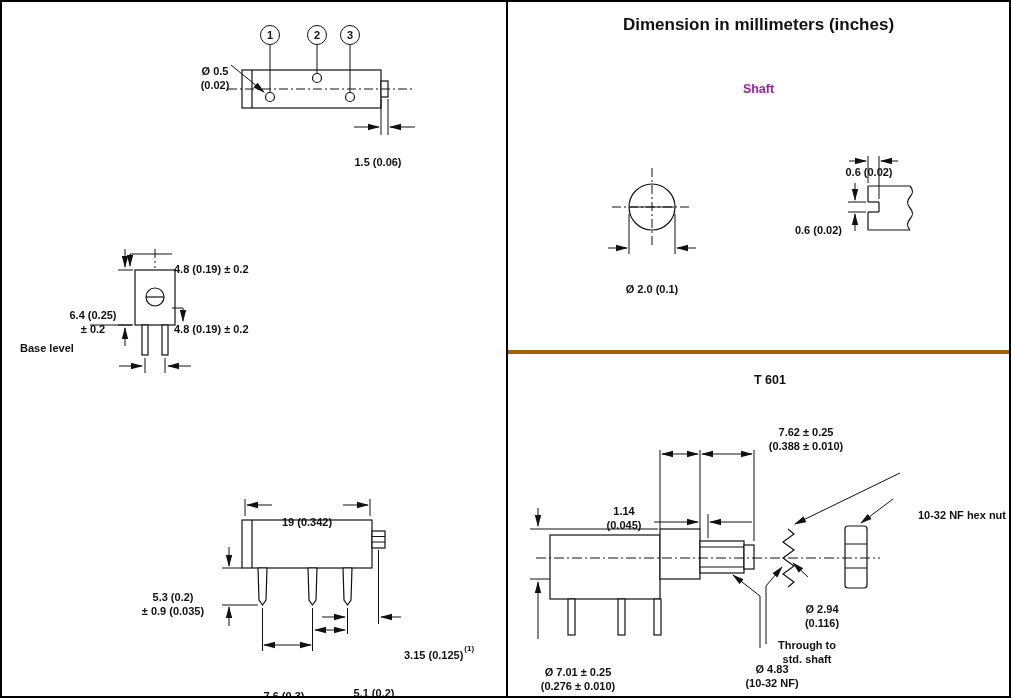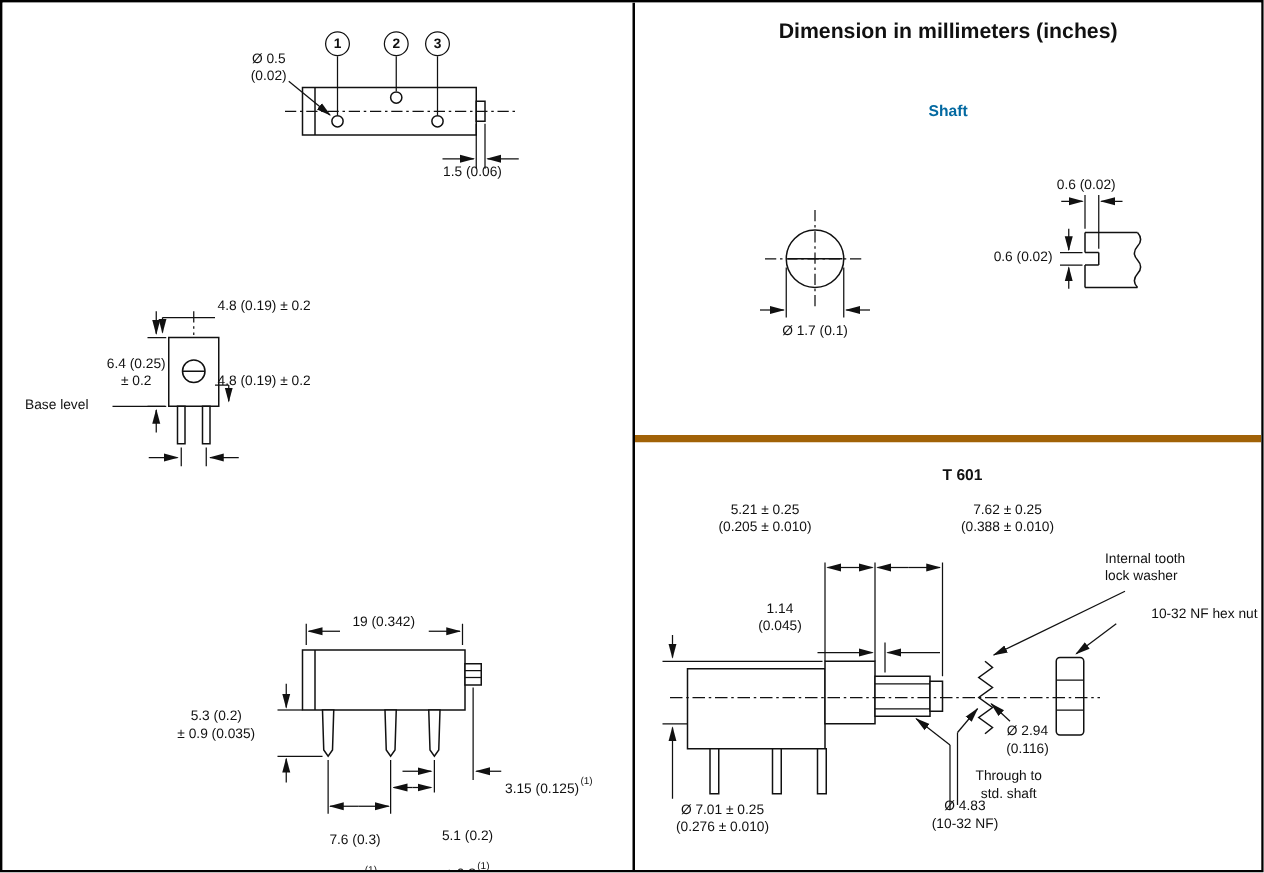--- a/index.html
+++ b/index.html
@@ -1,31 +1,31 @@
 <!DOCTYPE html>
 <html><head>
 <meta charset="utf-8">
 <style>
   * { margin:0; padding:0; box-sizing:border-box; }
   html,body { background:#fff; font-family:"Liberation Sans", sans-serif; }
   .page { position:relative; width:1011px; height:698px; background:#fff; border:2px solid #000; overflow:hidden; }
   .panel { position:absolute; overflow:hidden; background:#fff; }
   #panel-left { left:0; top:0; width:506px; height:694px; border-right:2px solid #000; }
-  #panel-shaft { left:506px; top:0; width:501px; height:352px; border-bottom:6px solid #a16207; }
+  #panel-shaft { left:506px; top:0; width:501px; height:352px; border-bottom:4px solid #a16207; }
   #panel-t601 { left:506px; top:352px; width:501px; height:428px; }
   svg { position:absolute; left:0; top:0; }
-  .lbl { position:absolute; font-weight:normal; font-size:11px; line-height:1.3; color:#111; white-space:pre-line; }
+  .lbl { position:absolute; font-weight:bold; font-size:11px; line-height:1.3; color:#111; white-space:pre-line;margin-top:24px; }
   .center { text-align:center; }
   .right { text-align:right; }
   sup { font-size:8px; position:relative; top:-3px; margin-left:1px; }
   .callout { position:absolute; width:20px; height:20px; border:1.4px solid #111; border-radius:50%;
              display:flex; align-items:center; justify-content:center;
              font-size:11px; font-weight:bold; color:#111; background:#fff; }
   .title { position:absolute; left:0; width:100%; text-align:center; font-size:17px; font-weight:bold; color:#111; }
-  .heading { position:absolute; left:0; width:100%; text-align:center; font-size:12.5px; font-weight:bold; color:#0369a1; }
+  .heading { position:absolute; left:0; width:100%; text-align:center; font-size:12.5px; font-weight:bold; color:#a21caf; }
   .heading-box { position:absolute; font-size:12.5px; font-weight:bold; color:#111; text-align:center; }
 </style>
 </head>
 <body>
 
 <div class="page">
 
   <div class="panel" id="panel-left">
     <svg width="506" height="694" viewBox="0 0 506 694">
       <defs>
@@ -108,21 +108,21 @@
 
     <div class="callout" style="left:258px;top:23px;">1</div>
     <div class="callout" style="left:305px;top:23px;">2</div>
     <div class="callout" style="left:338px;top:23px;">3</div>
 
     <div class="lbl center" style="left:186px;top:38px;width:54px;">Ø 0.5
 (0.02)</div>
     <div class="lbl center" style="left:338px;top:129px;width:76px;">1.5 (0.06)</div>
 
     <div class="lbl" style="left:172px;top:236px;width:130px;">4.8 (0.19) ± 0.2</div>
-    <div class="lbl center" style="left:68px;top:282px;width:78px;text-align:center;">6.4 (0.25)
+    <div class="lbl center" style="left:52px;top:282px;width:78px;text-align:center;">6.4 (0.25)
 ± 0.2</div>
     <div class="lbl" style="left:172px;top:296px;width:130px;">4.8 (0.19) ± 0.2</div>
     <div class="lbl" style="left:18px;top:315px;width:75px;">Base level</div>
 
     <div class="lbl center" style="left:268px;top:489px;width:74px;">19 (0.342)</div>
     <div class="lbl center" style="left:124px;top:564px;width:94px;">5.3 (0.2)
 ± 0.9 (0.035)</div>
     <div class="lbl" style="left:402px;top:607px;width:95px;">
       <span>3.15 (0.125)</span><sup>(1)</sup>
     </div>
@@ -170,21 +170,21 @@
           <line x1="358" y1="200" x2="340" y2="200" stroke-width="1"></line>
           <line x1="358" y1="210" x2="340" y2="210" stroke-width="1"></line>
           <line x1="347" y1="181" x2="347" y2="198" stroke-width="1" marker-end="url(#arB)"></line>
           <line x1="347" y1="229" x2="347" y2="212" stroke-width="1" marker-end="url(#arB)"></line>
         </g>
       </g>
     </svg>
 
     <div class="title" style="top:13px;">Dimension in millimeters (inches)</div>
     <div class="heading" style="top:80px;">Shaft</div>
-    <div class="lbl center" style="left:97px;top:256px;width:94px;">Ø 1.7 (0.1)</div>
+    <div class="lbl center" style="left:97px;top:256px;width:94px;">Ø 2.0 (0.1)</div>
     <div class="lbl center" style="left:320px;top:139px;width:82px;">0.6 (0.02)</div>
     <div class="lbl right" style="left:268px;top:197px;width:66px;">0.6 (0.02)</div>
   </div>
 
   <div class="panel" id="panel-t601">
     <svg width="501" height="342" viewBox="0 0 501 342">
       <defs>
         <marker id="arC" markerWidth="12" markerHeight="8" refX="11" refY="4" orient="auto">
           <path d="M0,0.8 L12,4 L0,7.2 Z" fill="#111" stroke="none"></path>
         </marker>
@@ -226,28 +226,24 @@
           <line x1="258" y1="232" x2="274" y2="213" stroke-width="1" marker-end="url(#arC)"></line>
           <line x1="30" y1="154" x2="30" y2="172" stroke-width="1" marker-end="url(#arC)"></line>
           <line x1="30" y1="285" x2="30" y2="228" stroke-width="1" marker-end="url(#arC)"></line>
           <line x1="252" y1="294" x2="252" y2="242" stroke-width="1"></line>
           <line x1="252" y1="242" x2="225" y2="221" stroke-width="1" marker-end="url(#arC)"></line>
         </g>
       </g>
     </svg>
 
     <div class="heading-box" style="left:200px;top:19px;width:124px;">T 601</div>
-    <div class="lbl center" style="left:48px;top:47px;width:112px;">5.21 ± 0.25
-(0.205 ± 0.010)</div>
     <div class="lbl center" style="left:240px;top:47px;width:116px;">7.62 ± 0.25
 (0.388 ± 0.010)</div>
     <div class="lbl center" style="left:73px;top:126px;width:86px;">1.14
 (0.045)</div>
-    <div class="lbl" style="left:376px;top:86px;width:110px;">Internal tooth
-lock washer</div>
     <div class="lbl" style="left:370px;top:130px;width:128px;text-align:right;">10-32 NF hex nut</div>
     <div class="lbl center" style="left:282px;top:224px;width:64px;">Ø 2.94
 (0.116)</div>
     <div class="lbl center" style="left:258px;top:260px;width:82px;">Through to
 std. shaft</div>
     <div class="lbl center" style="left:12px;top:287px;width:116px;">Ø 7.01 ± 0.25
 (0.276 ± 0.010)</div>
     <div class="lbl center" style="left:222px;top:284px;width:84px;">Ø 4.83
 (10-32 NF)</div>
   </div>

